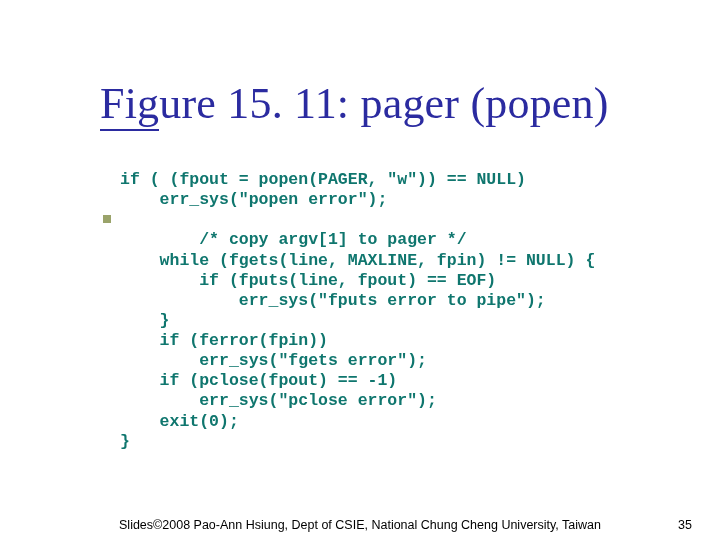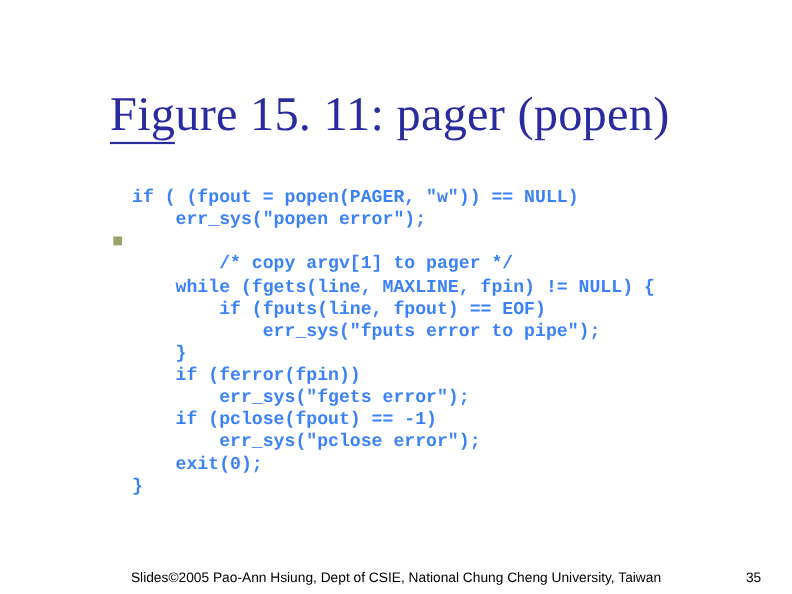--- a/index.html
+++ b/index.html
@@ -34,21 +34,21 @@
     padding-bottom: 1px;
   }
   .code {
     position: absolute;
     left: 120px;
     top: 170px;
     width: 560px;
     font-family: "Courier New", Courier, monospace;
     font-size: 16.5px;
     font-weight: bold;
-    color: #3b82f6;
+    color: #0f766e;
     white-space: pre;
     line-height: 1.22;
   }
   .footer {
     position: absolute;
     bottom: 22px;
     left: 0;
     width: 720px;
     font-size: 12.5px;
     color: #000;
@@ -92,17 +92,17 @@
             err_sys("fputs error to pipe");
     }
     if (ferror(fpin))
         err_sys("fgets error");
     if (pclose(fpout) == -1)
         err_sys("pclose error");
     exit(0);
 }</div>
 
   <div class="footer">
-    <div class="footer-center">Slides©2005 Pao-Ann Hsiung, Dept of CSIE, National Chung Cheng University, Taiwan</div>
+    <div class="footer-center">Slides©2008 Pao-Ann Hsiung, Dept of CSIE, National Chung Cheng University, Taiwan</div>
     <div class="footer-right">35</div>
   </div>
 
 </div>
 
 </body></html>

